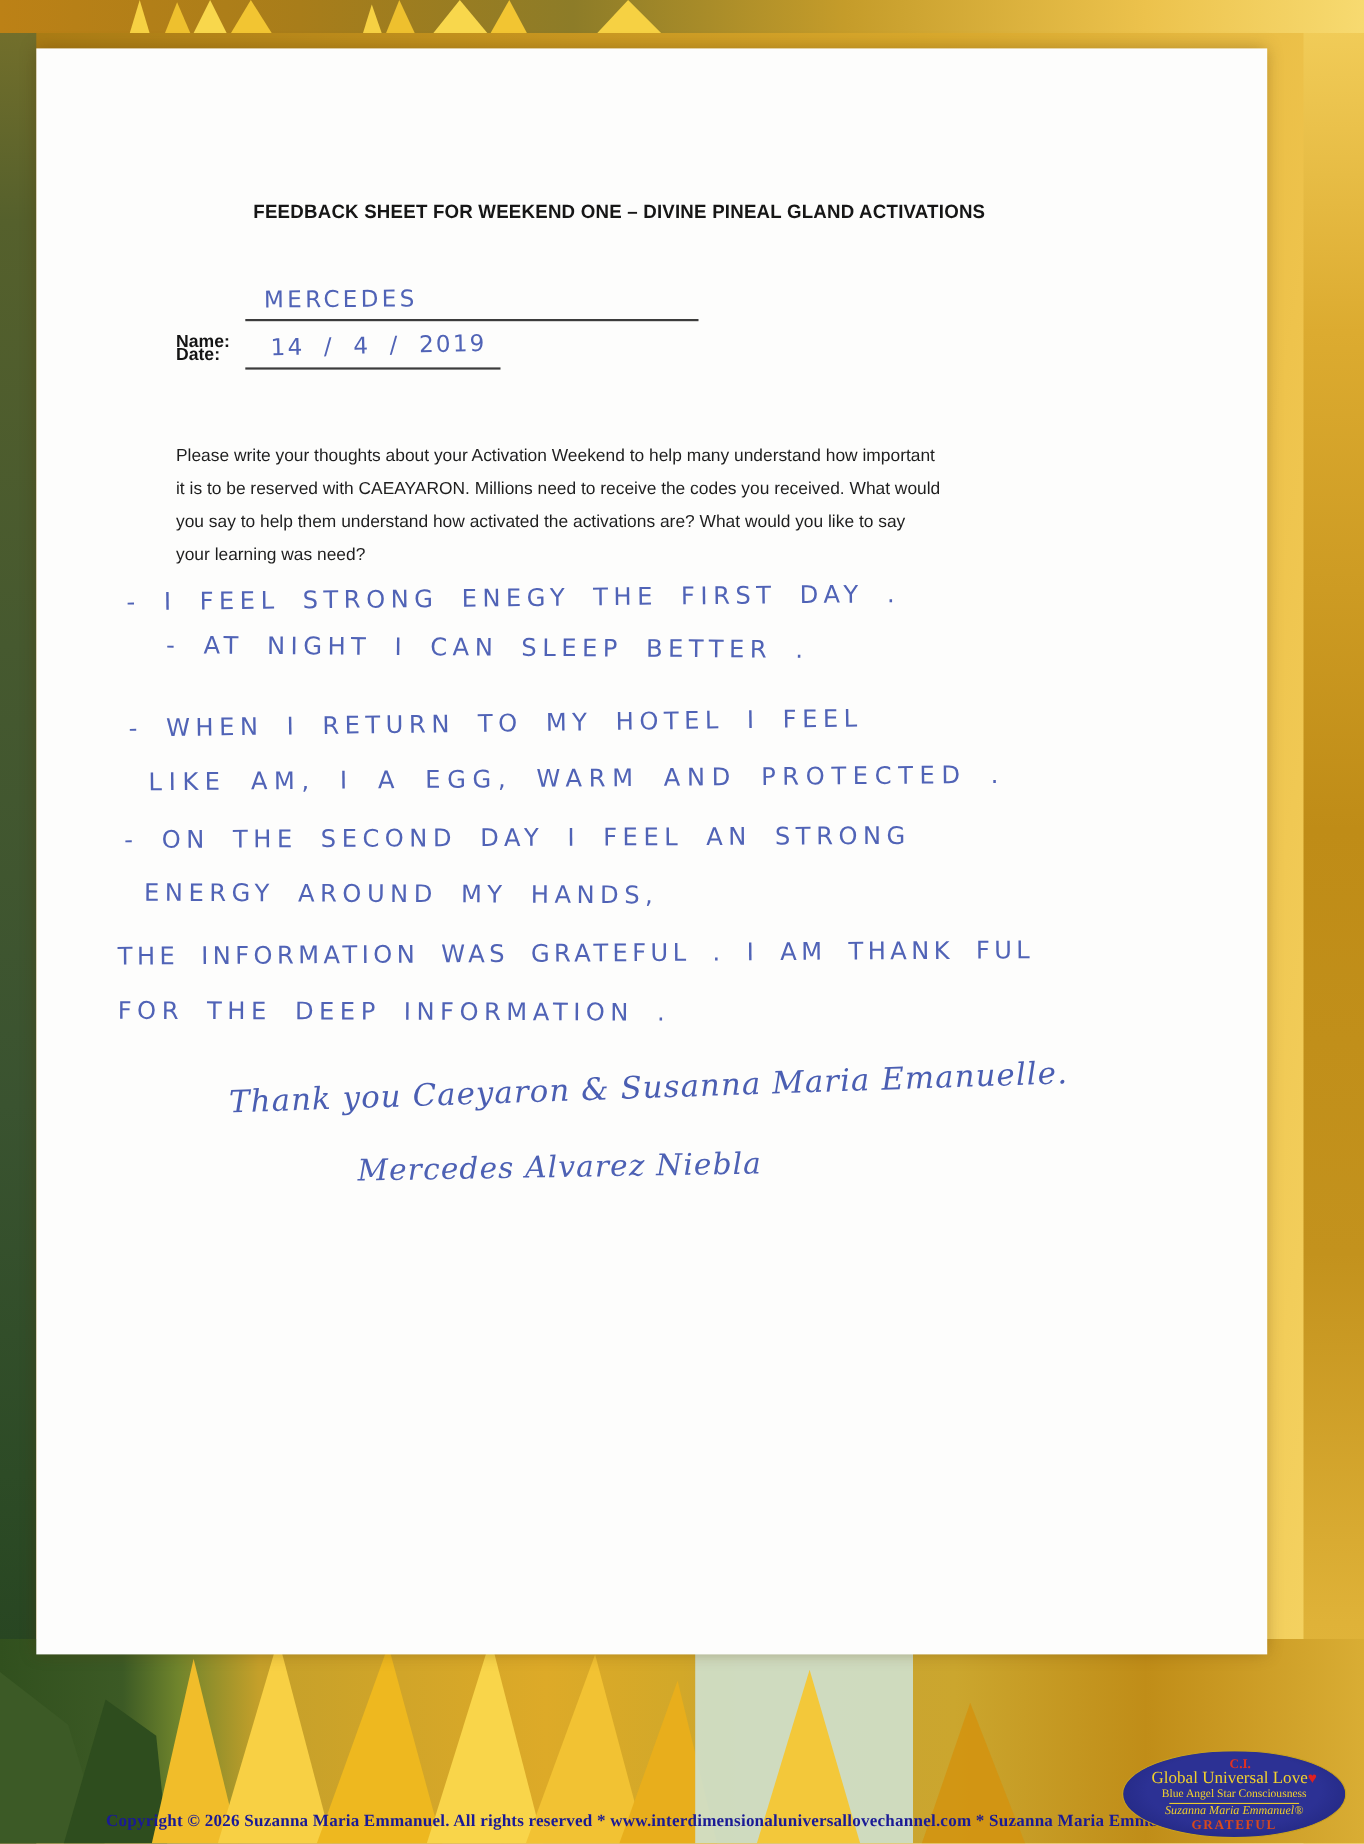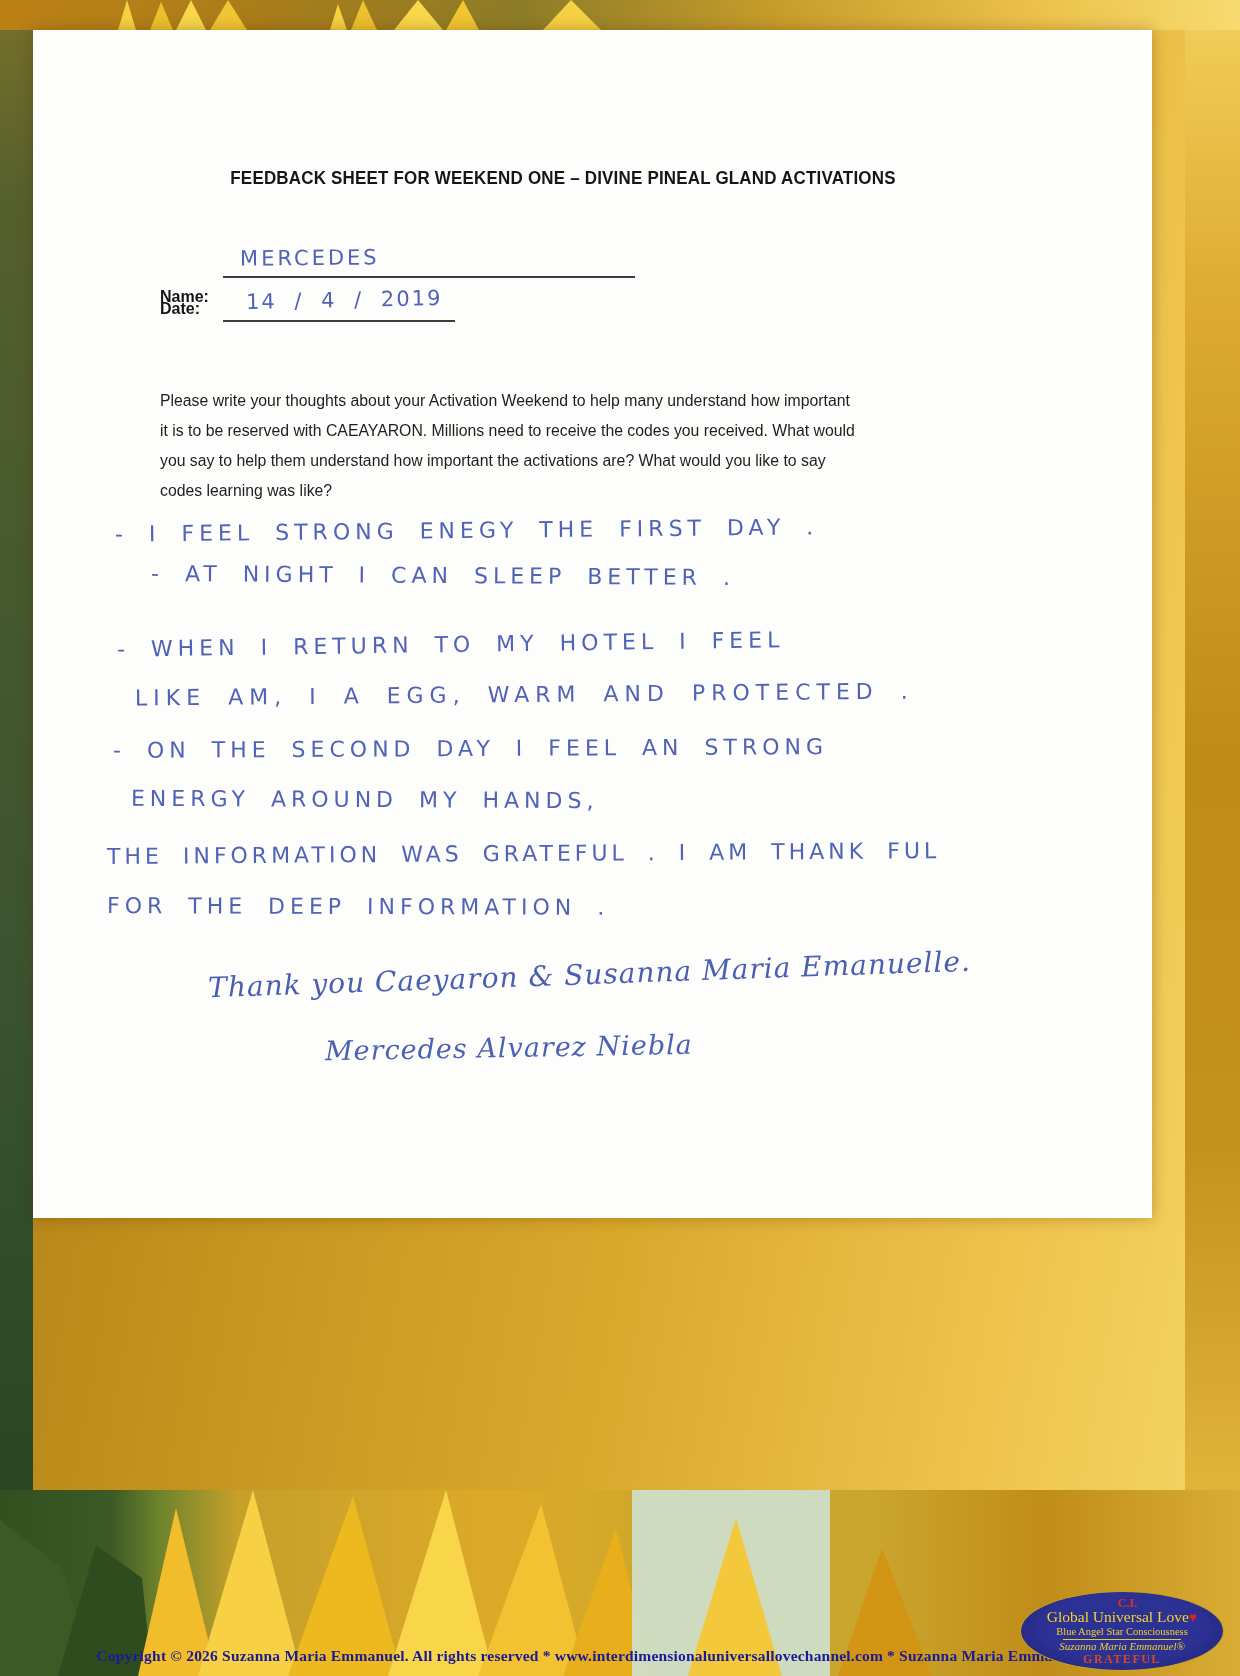--- a/index.html
+++ b/index.html
@@ -24,21 +24,21 @@
     position:absolute;top:0;right:0;width:55px;height:1676px;
     background:linear-gradient(180deg,#f3cf5c 0%,#dcab30 18%,#bf8c17 45%,#c3921d 68%,#dfb238 88%,#e8bd42 100%);
   }
   .bg-bottom{
     position:absolute;left:0;bottom:0;width:1240px;height:186px;
     background:linear-gradient(90deg,#31501e 0%,#3c5a25 9%,#6f842c 13%,#c5a02a 19%,#ddaa28 40%,#d2a829 50%,#c9a233 55%,#cba62e 70%,#c08d18 84%,#d9ad34 100%);
   }
   .bg-bottom svg{position:absolute;left:0;top:0;}
   
   .paper{
-    position:absolute;left:33px;top:30px;width:1119px;height:1188px;
+    position:absolute;left:33px;top:44px;width:1119px;height:1460px;
     background:#fdfdfc;
     box-shadow:0 0 14px rgba(80,50,0,.35);
   }
   .title{
     position:absolute;left:145px;top:138px;width:770px;
     text-align:center;
     font-size:17.5px;font-weight:bold;color:#161616;
     letter-spacing:.2px;
     transform:scaleX(.97);
     font-family:"Liberation Sans",sans-serif;
@@ -152,22 +152,22 @@
     <div class="hw hw-name">MERCEDES</div>
     <div class="rule rule-name"></div>
 
     <div class="label label-date">Date:</div>
     <div class="hw hw-date">14 / 4 / 2019</div>
     <div class="rule rule-date"></div>
 
     <div class="prompt">
       <div>Please write your thoughts about your Activation Weekend to help many understand how important</div>
       <div>it is to be reserved with CAEAYARON.  Millions need to receive the codes you received.  What would</div>
-      <div>you say to help them understand how important the activations are?  What would you like to say</div>
-      <div>codes learning was like?</div>
+      <div>you say to help them understand how activated the activations are?  What would you like to say</div>
+      <div>your learning was need?</div>
     </div>
 
     <div class="hw hw1">- I FEEL STRONG ENEGY THE FIRST DAY .</div>
     <div class="hw hw2">- AT NIGHT I CAN SLEEP BETTER .</div>
     <div class="hw hw3">- WHEN I RETURN TO MY HOTEL I FEEL</div>
     <div class="hw hw4">LIKE AM, I A EGG, WARM AND PROTECTED .</div>
     <div class="hw hw5">- ON THE SECOND DAY I FEEL AN STRONG</div>
     <div class="hw hw6">ENERGY AROUND MY HANDS,</div>
     <div class="hw hw7">THE INFORMATION WAS GRATEFUL . I AM THANK FUL</div>
     <div class="hw hw8">FOR THE DEEP INFORMATION .</div>

